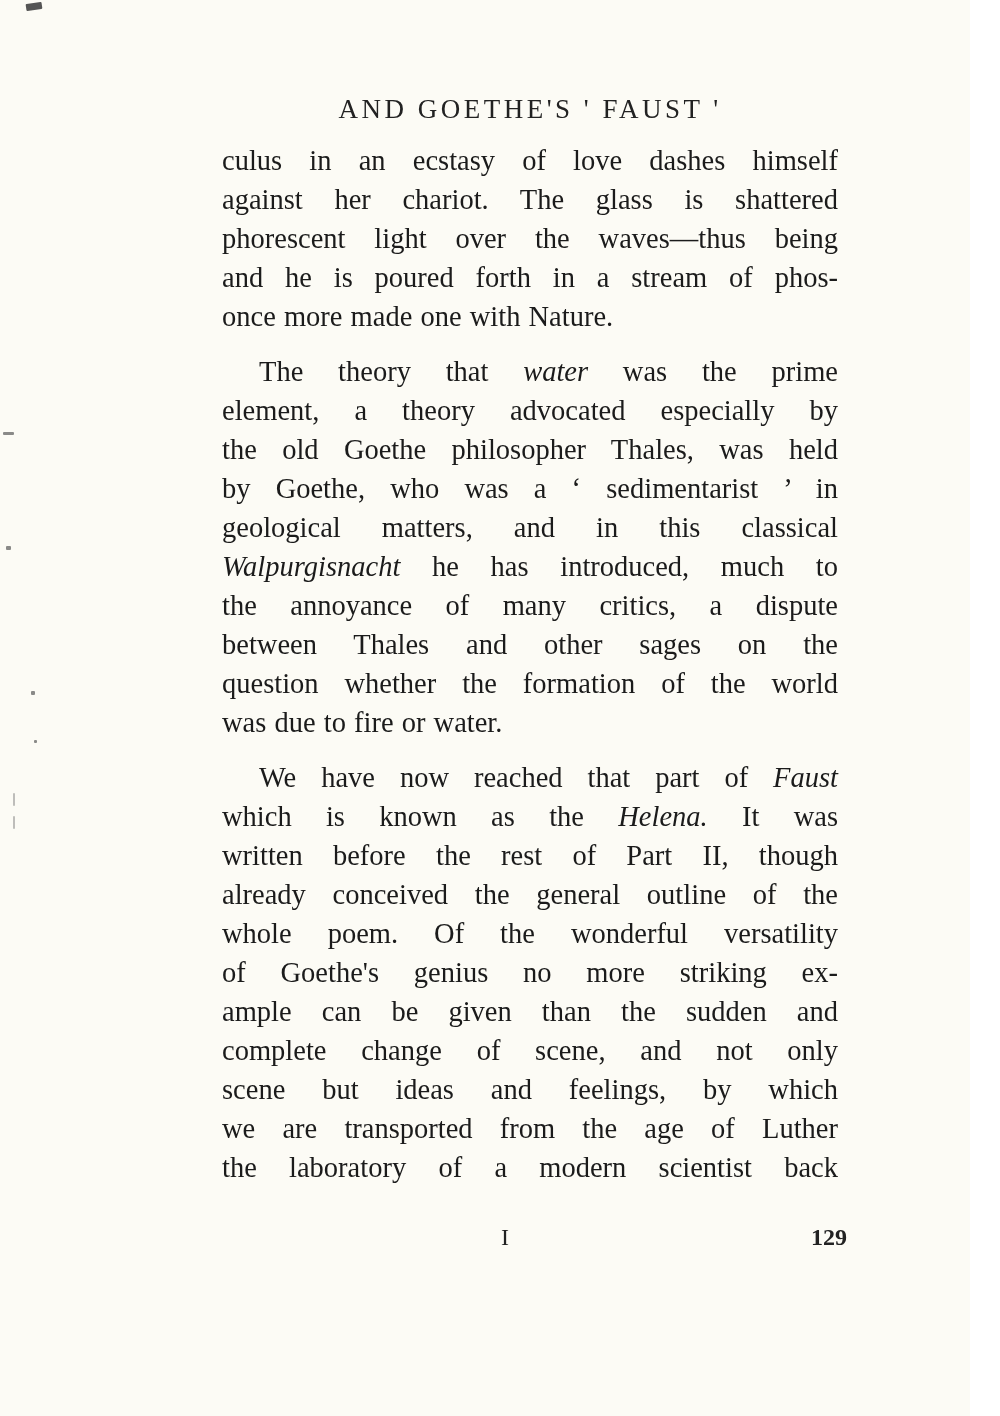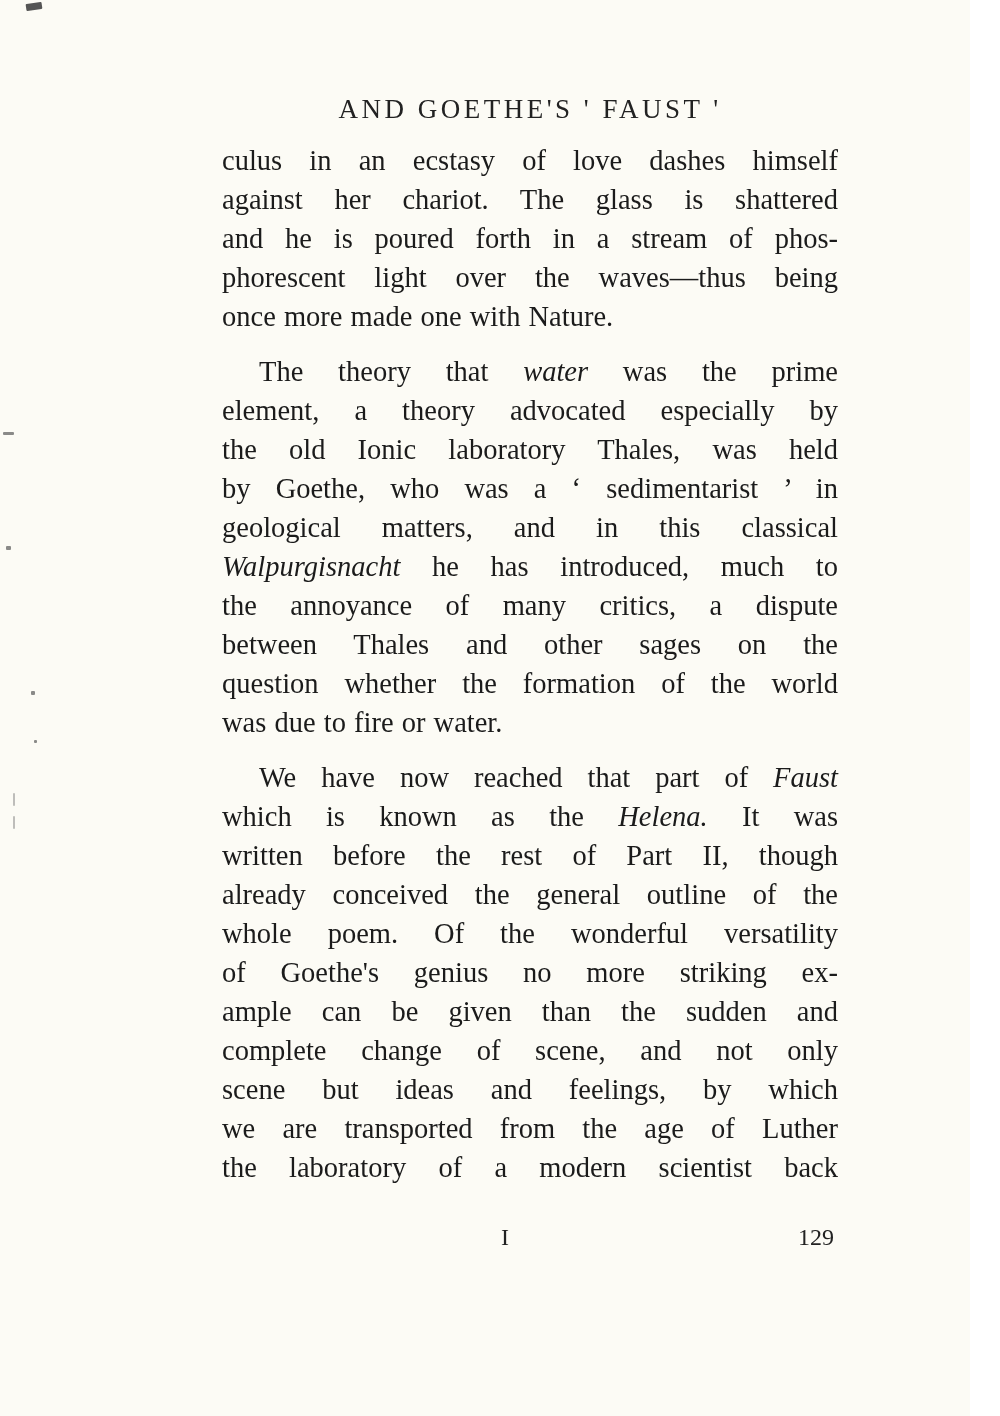--- a/index.html
+++ b/index.html
@@ -25,21 +25,21 @@
   .para { margin:16px; }
   .line { text-align:justify; text-align-last:justify; word-spacing:1px; }
   .line.last { text-align-last:left; }
   .line.first { text-indent:37px; }
   .it { font-style:italic; }
   .footer {
     position:absolute; left:206px; top:1224px; width:648px;
     font-size:24px; color:#222;
   }
   .sig { position:absolute; left:295px; }
-  .pageno { position:absolute; right:20px; }
+  .pageno { position:absolute; right:7px;font-weight:bold; }
   
   .mark { position:absolute; background:#8a8a88; border-radius:1px; }
   .m1 { left:26px; top:3px;  width:16px; height:7px; background:#555; transform:rotate(-8deg); }
   .m2 { left:3px;  top:432px; width:11px; height:3px; }
   .m3 { left:6px;  top:546px; width:5px;  height:4px; }
   .m4 { left:31px; top:691px; width:4px;  height:4px; }
   .m5 { left:34px; top:740px; width:3px;  height:3px; }
   .m6 { left:13px; top:793px; width:2px;  height:13px; opacity:.55; }
   .m7 { left:13px; top:816px; width:2px;  height:13px; opacity:.55; }
 </style>
@@ -54,28 +54,28 @@
   <span class="mark m5"></span>
   <span class="mark m6"></span>
   <span class="mark m7"></span>
 
   <div class="text-block">
     <div class="header">AND GOETHE'S ' FAUST '</div>
     <div class="body-text">
         <div class="para">
           <div class="line"><span>culus in an ecstasy of love dashes himself</span></div>
           <div class="line"><span>against her chariot.  The glass is shattered</span></div>
+          <div class="line"><span>phorescent light over the waves—thus being</span></div>
           <div class="line"><span>and he is poured forth in a stream of phos-</span></div>
-          <div class="line"><span>phorescent light over the waves—thus being</span></div>
           <div class="line last"><span>once more made one with Nature.</span></div>
         </div>
         <div class="para">
           <div class="line first"><span>The theory that </span><span class="it">water</span><span> was the prime</span></div>
           <div class="line"><span>element, a theory advocated especially by</span></div>
-          <div class="line"><span>the old Ionic laboratory Thales, was held</span></div>
+          <div class="line"><span>the old Goethe philosopher Thales, was held</span></div>
           <div class="line"><span>by Goethe, who was a ‘ sedimentarist ’ in</span></div>
           <div class="line"><span>geological matters, and in this classical</span></div>
           <div class="line"><span class="it">Walpurgisnacht</span><span> he has introduced, much to</span></div>
           <div class="line"><span>the annoyance of many critics, a dispute</span></div>
           <div class="line"><span>between Thales and other sages on the</span></div>
           <div class="line"><span>question whether the formation of the world</span></div>
           <div class="line last"><span>was due to fire or water.</span></div>
         </div>
         <div class="para">
           <div class="line first"><span>We have now reached that part of </span><span class="it">Faust</span></div>

